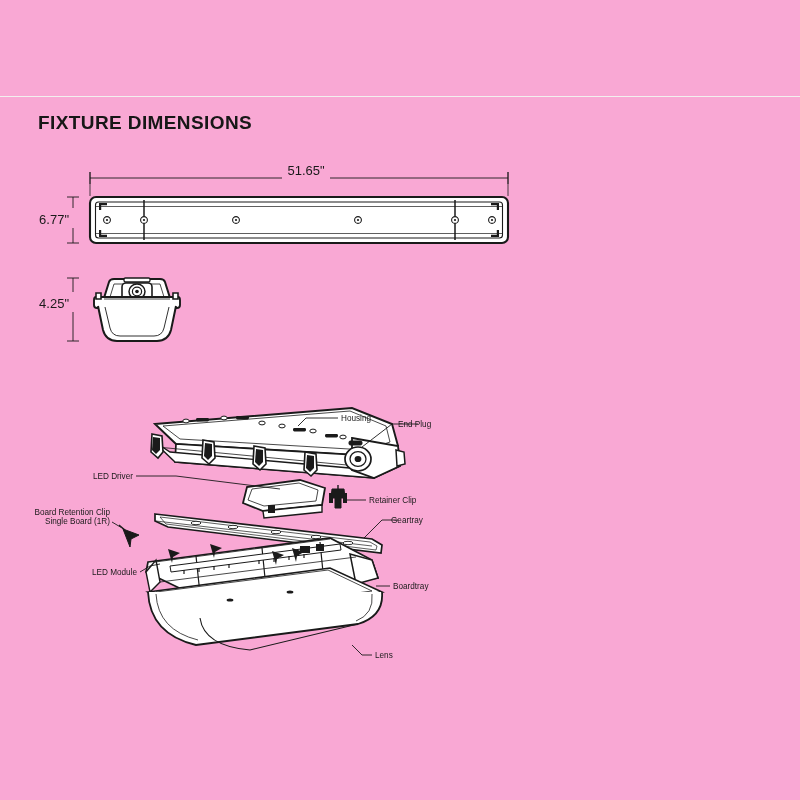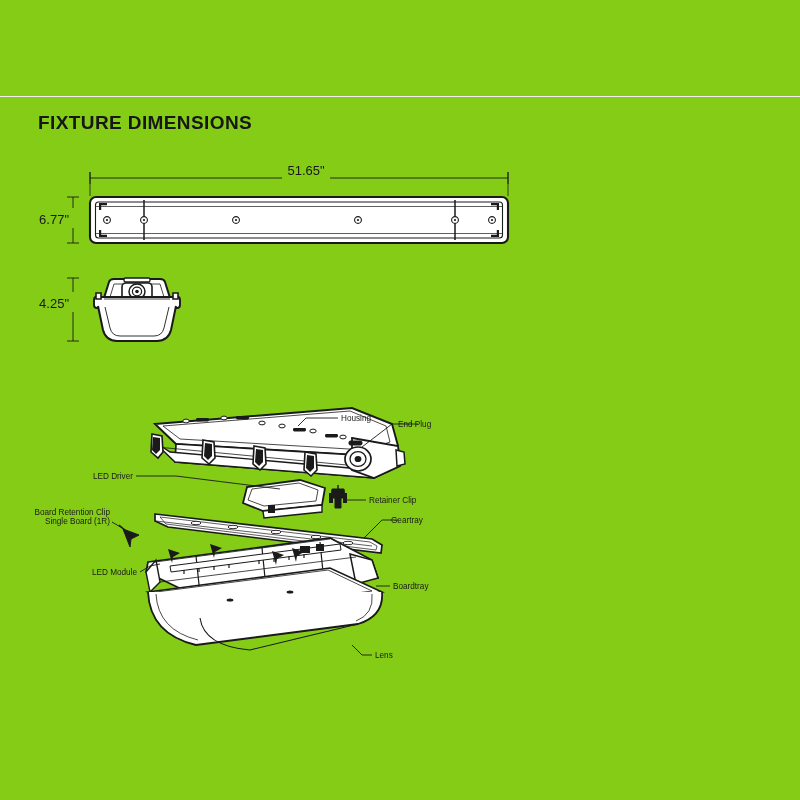--- a/index.html
+++ b/index.html
@@ -14,21 +14,21 @@
     position: relative;
     font-family: "Liberation Sans", sans-serif;
     color: #1a1a1a;
     overflow: hidden;
   }
   #page {
     position: absolute;
     left: 0; top: 0;
     width: 800px;
     height: 800px;
-    background: #84cc16;
+    background: #f9a8d4;
   }
   .top-rule {
     position: absolute;
     left: 0;
     top: 96px;
     width: 800px;
     height: 1px;
     background: #f2f0ee;
   }
   .section-title {

